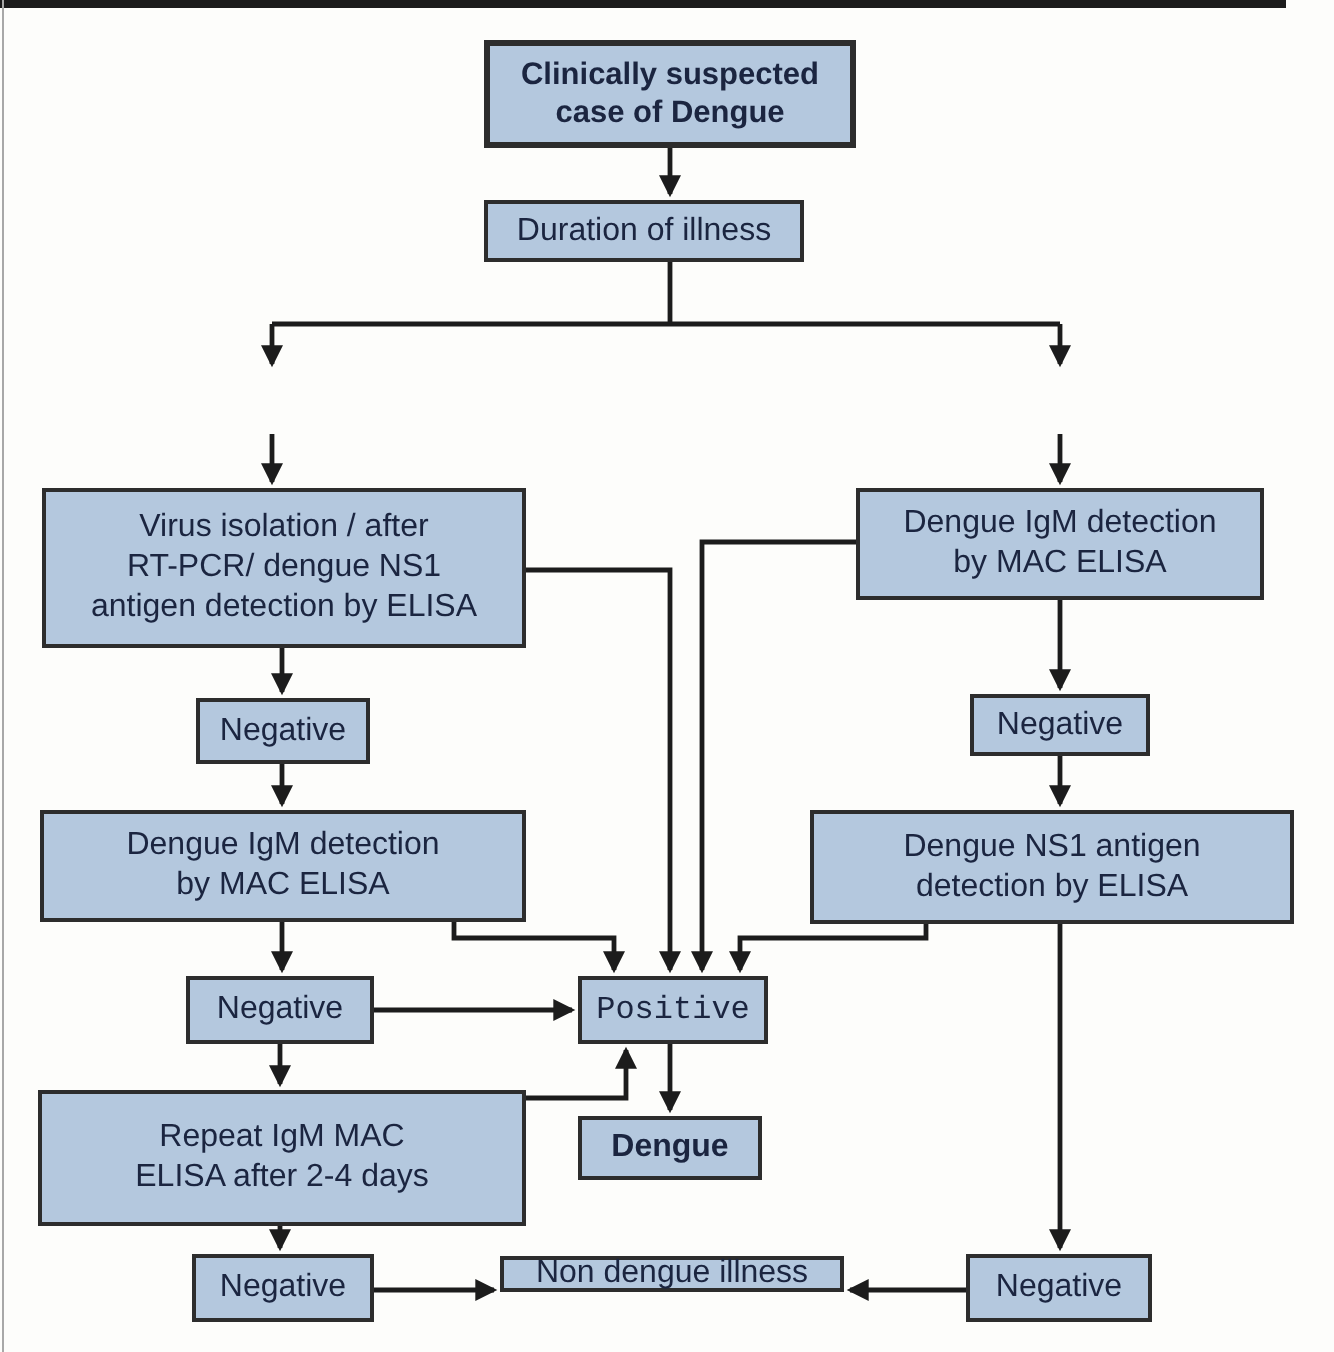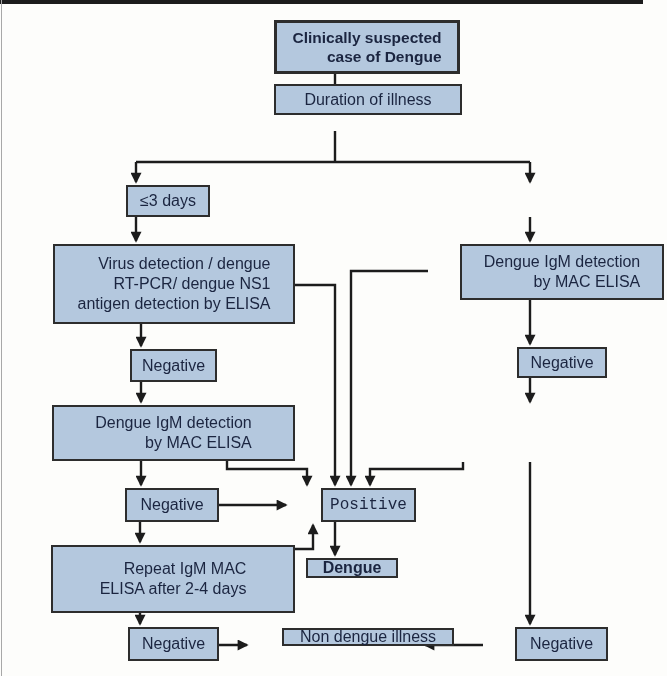--- a/index.html
+++ b/index.html
@@ -40,43 +40,42 @@
   #connectors marker path {
     fill: var(--line, #1c1c1c);
     stroke: none;
   }
   .node {
     position: absolute;
     box-sizing: border-box;
     display: flex;
     align-items: center;
     justify-content: center;
-    text-align: right;
+    text-align: center;
     white-space: pre-line;
     background: var(--box-fill, #b4c8de);
     border: 2px solid var(--box-border, #2d2d2d);
     color: var(--text, #1b2540);
     font-size: 16px;
     line-height: 1.25;
-    margin-left: 32px;
   }
   .node.bold { font-weight: bold; }
   #n-clinical  { left:242px; top:20px;  width:186px; height:54px; border-width:3px; font-size:15.5px; }
-  #n-duration  { left:242px; top:84px; width:188px; height:31px; }
+  #n-duration  { left:242px; top:100px; width:160px; height:31px; }
   #n-le3days   { left:94px;  top:185px; width:84px;  height:32px; }
   #n-gt3days   { left:483px; top:185px; width:92px;  height:32px; }
   #n-virus     { left:21px;  top:244px; width:242px; height:80px; }
   #n-neg-l1    { left:98px;  top:349px; width:87px;  height:33px; }
   #n-igm-left  { left:20px;  top:405px; width:243px; height:56px; }
   #n-neg-l2    { left:93px;  top:488px; width:94px;  height:34px; }
   #n-repeat    { left:19px;  top:545px; width:244px; height:68px; }
   #n-neg-l3    { left:96px;  top:627px; width:91px;  height:34px; }
   #n-nondengue { left:250px; top:628px; width:172px; height:18px; }
   #n-positive  { left:289px; top:488px; width:95px;  height:34px;font-family:Liberation Mono, monospace; }
-  #n-dengue    { left:274px; top:558px; width:92px;  height:20px; }
+  #n-dengue    { left:289px; top:558px; width:92px;  height:32px; }
   #n-igm-right { left:428px; top:244px; width:204px; height:56px; }
   #n-neg-r1    { left:485px; top:347px; width:90px;  height:31px; }
   #n-ns1       { left:405px; top:405px; width:242px; height:57px; }
   #n-neg-r2    { left:483px; top:627px; width:93px;  height:34px; }
 </style>
 </head>
 <body style="background: rgb(253, 253, 251);">
 
 <div id="canvas">
 
@@ -111,32 +110,33 @@
     <path marker-end="url(#ah)" d="M530,378 V402"></path>
     <path marker-end="url(#ah)" d="M463,462 V469 H370 V485"></path>
     <path marker-end="url(#ah)" d="M530,462 V624"></path>
     <path marker-end="url(#ah)" d="M483,645 H425"></path>
     <path marker-end="url(#ah)" d="M335,522 V555"></path>
   </svg>
 
   <div class="node bold" id="n-clinical">Clinically suspected
 case of Dengue</div>
   <div class="node" id="n-duration">Duration of illness</div>
-  <div class="node" id="n-le3days">≤3 days</div>
-  <div class="node" id="n-virus">Virus detection / dengue
+  <div class="node" id="n-virus">Virus isolation / after
 RT-PCR/ dengue NS1
 antigen detection by ELISA</div>
   <div class="node" id="n-neg-l1">Negative</div>
   <div class="node" id="n-igm-left">Dengue IgM detection
 by MAC ELISA</div>
   <div class="node" id="n-neg-l2">Negative</div>
   <div class="node" id="n-repeat">Repeat IgM MAC
 ELISA after 2-4 days</div>
   <div class="node" id="n-neg-l3">Negative</div>
   <div class="node" id="n-nondengue">Non dengue illness</div>
   <div class="node" id="n-positive">Positive</div>
   <div class="node bold" id="n-dengue">Dengue</div>
   <div class="node" id="n-igm-right">Dengue IgM detection
 by MAC ELISA</div>
   <div class="node" id="n-neg-r1">Negative</div>
+  <div class="node" id="n-ns1">Dengue NS1 antigen
+detection by ELISA</div>
   <div class="node" id="n-neg-r2">Negative</div>
 
 </div>
 
 </body></html>

